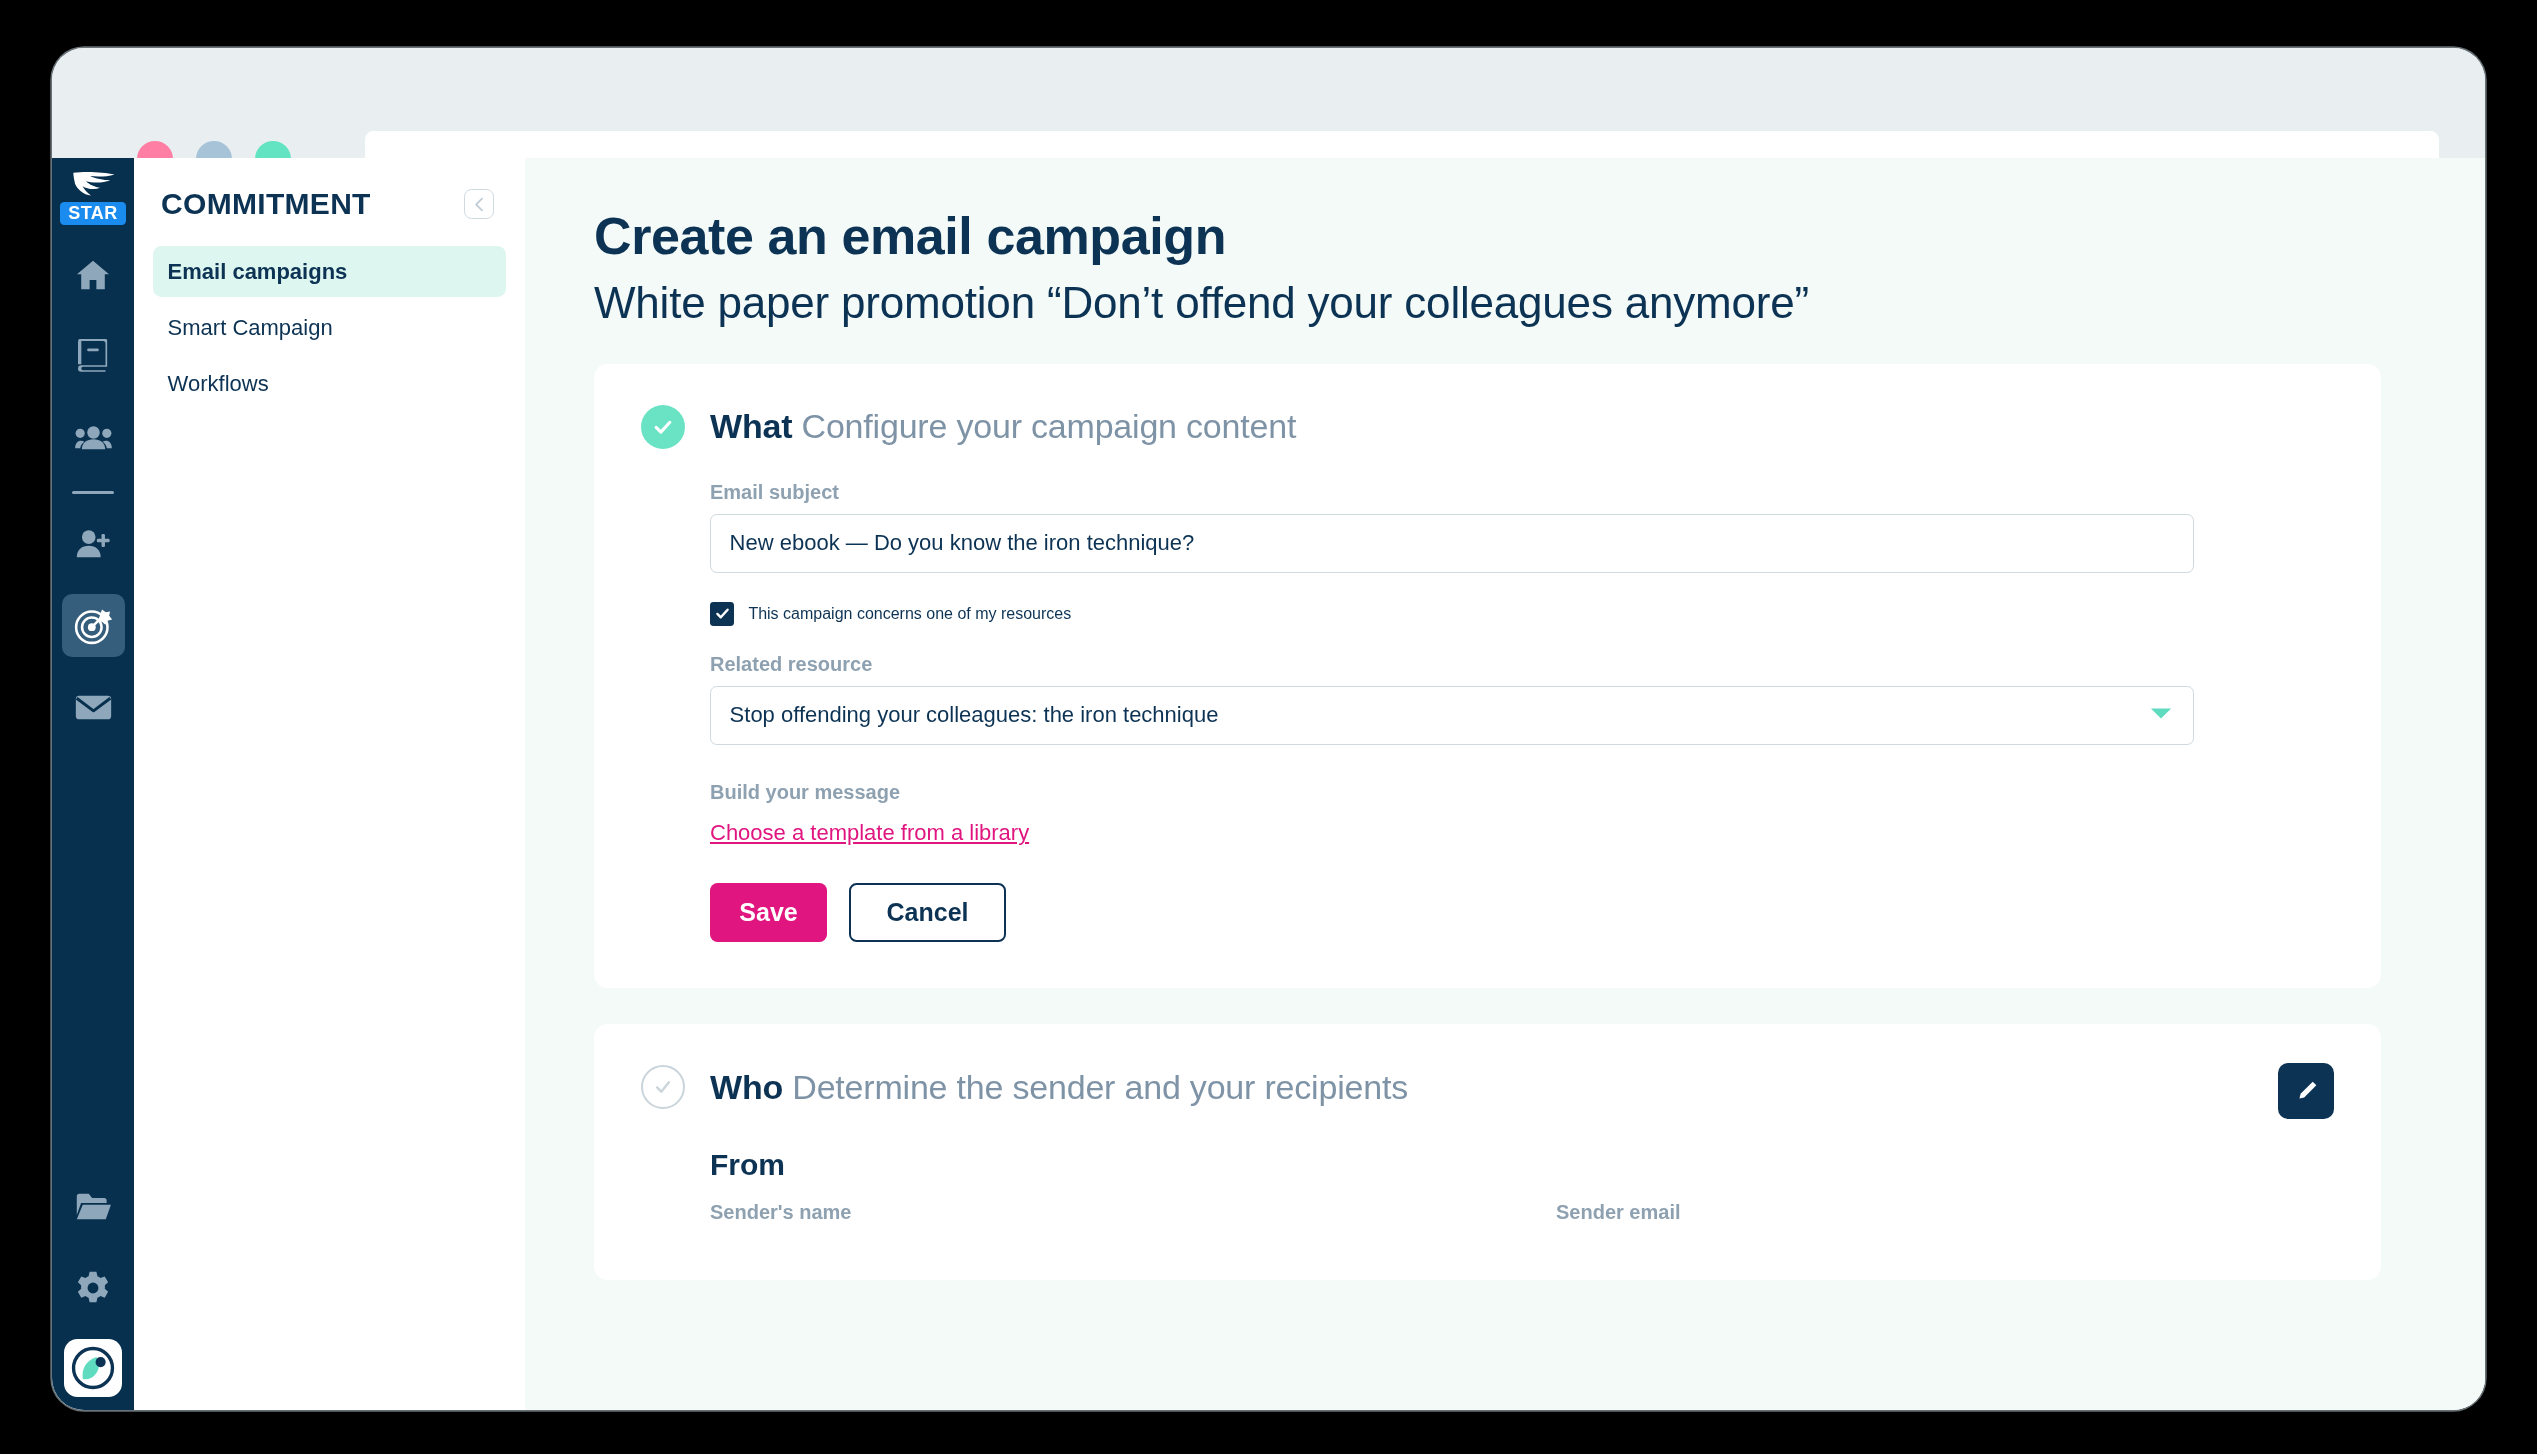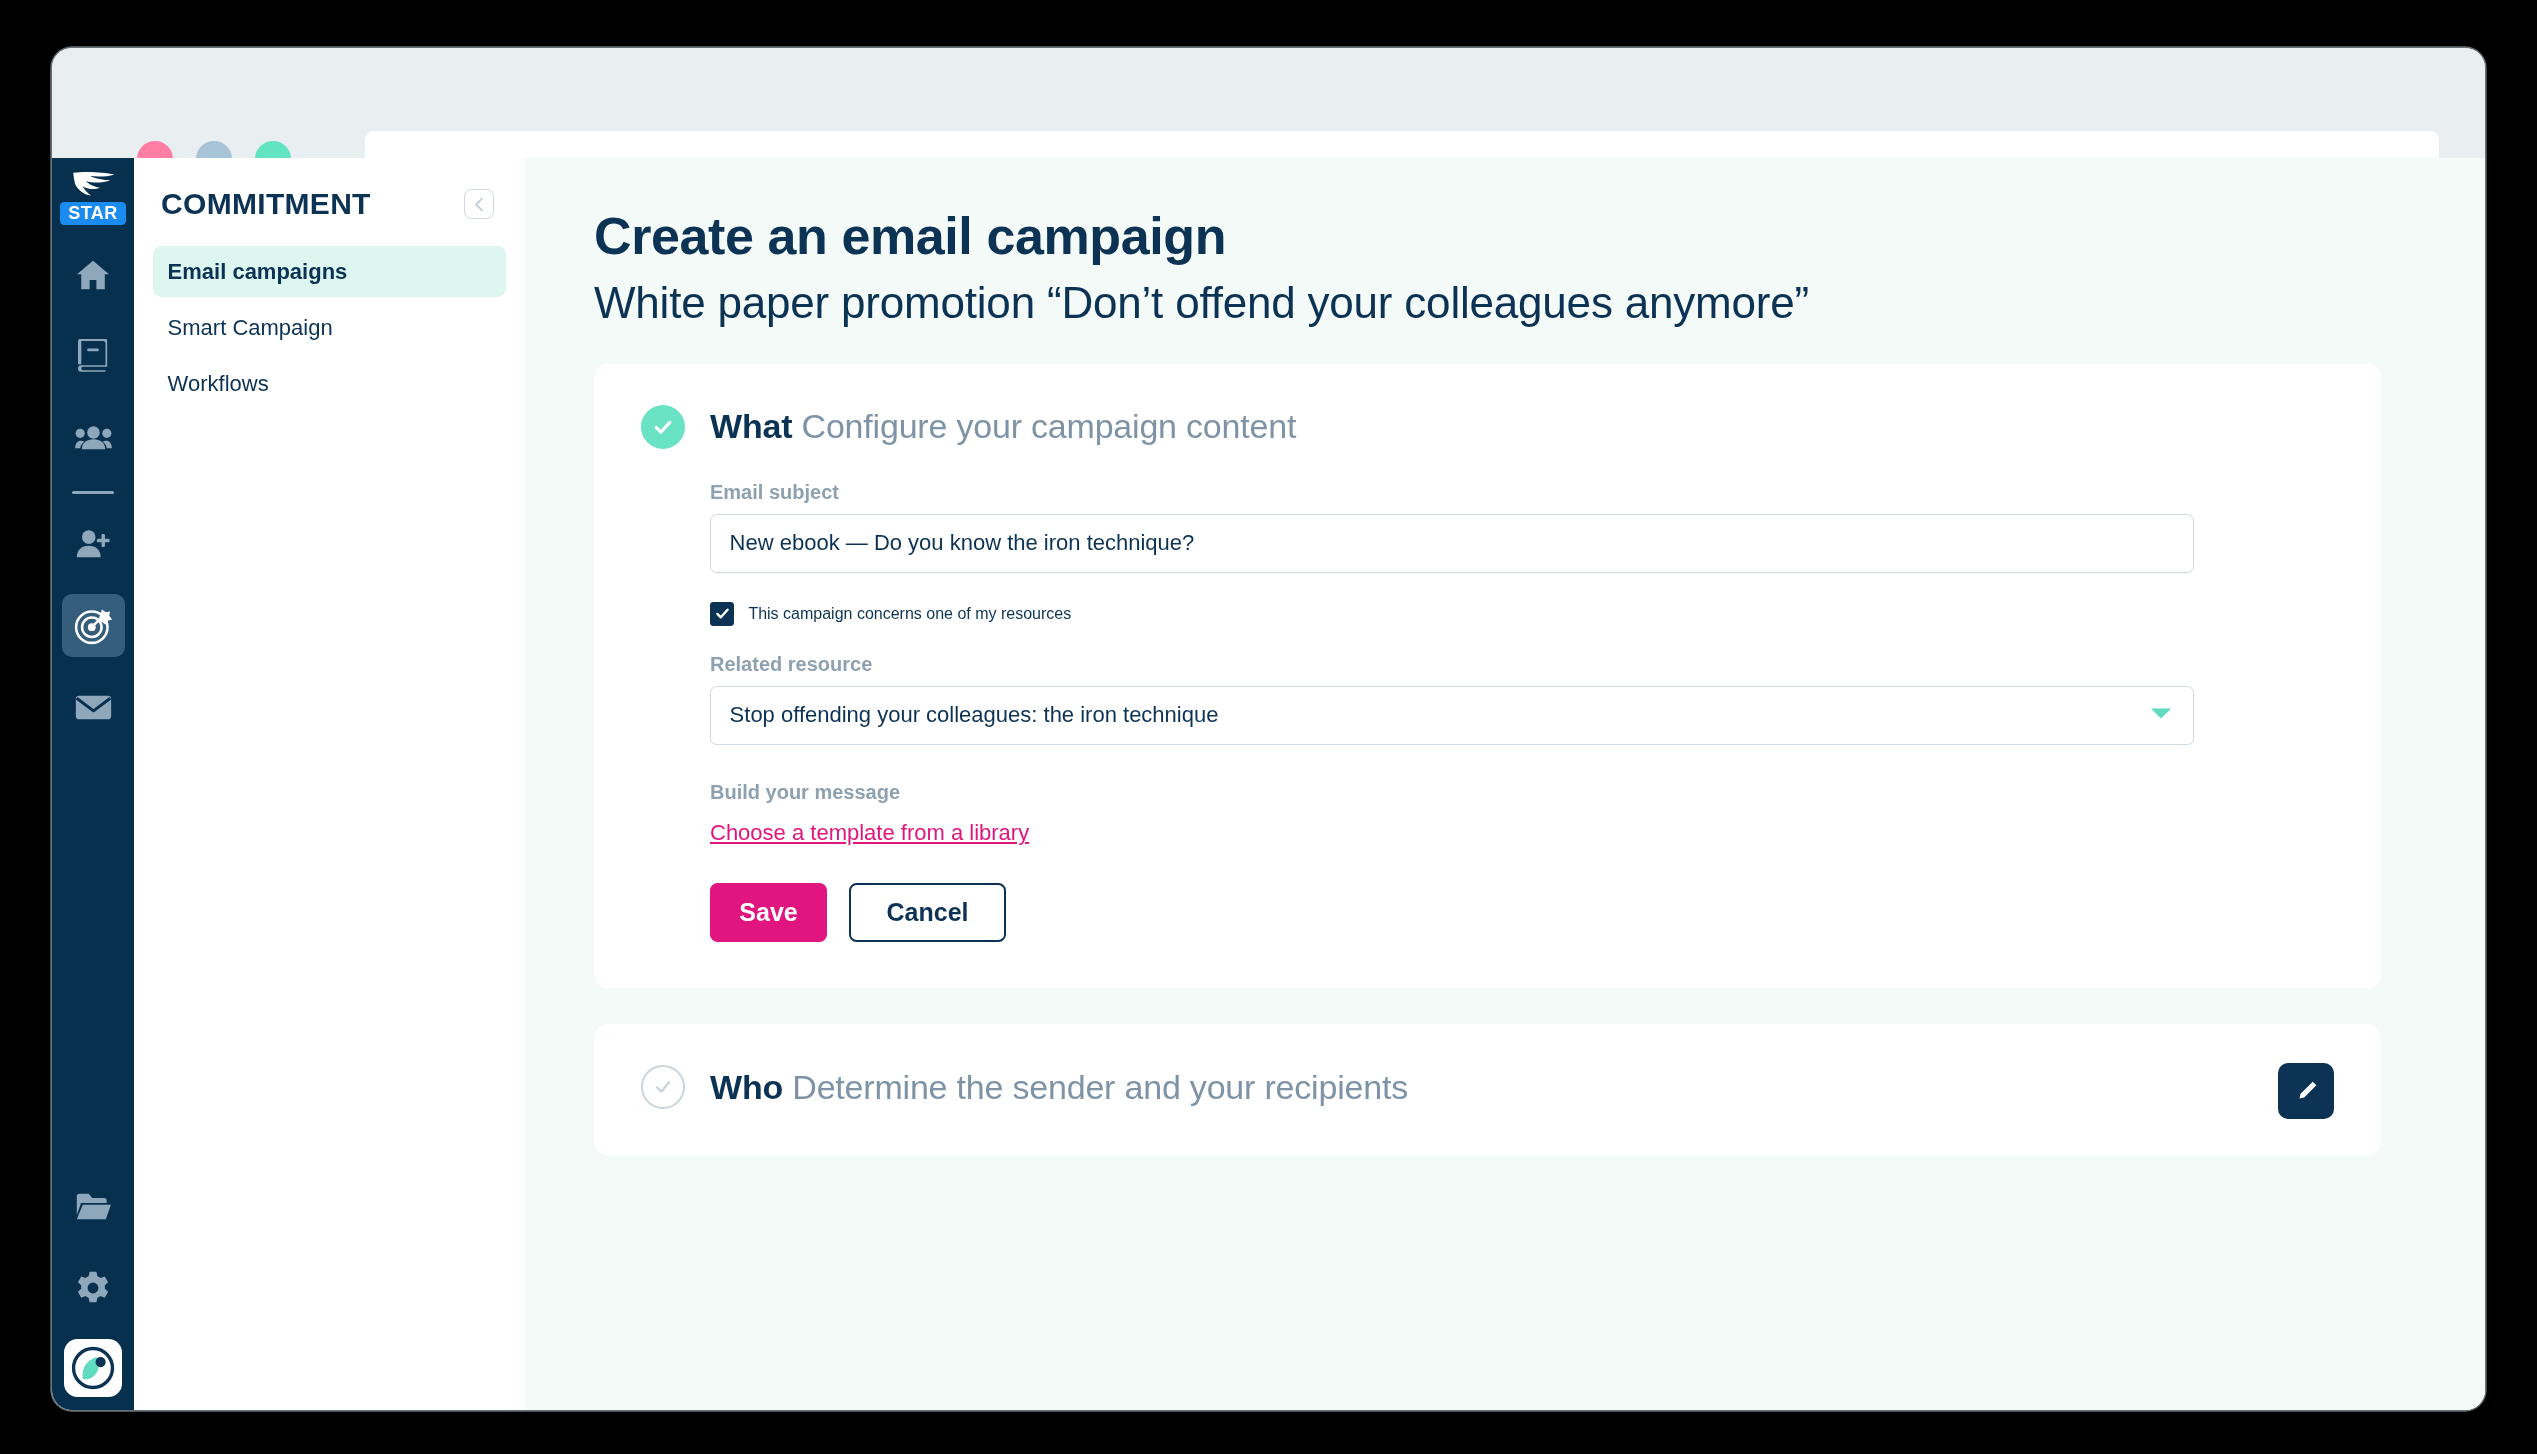--- a/index.html
+++ b/index.html
@@ -13,21 +13,21 @@
   }
 
   
   #window-frame {
     position: absolute;
     left: 52px;
     top: 48px;
     width: 2433px;
     height: 1362px;
     background: #e9eef1;
-    border-radius: 20px;
+    border-radius: 32px;
     overflow: hidden;
     box-shadow: 0 0 0 1.7px rgba(190,205,214,0.55);
   }
 
   #browser-chrome {
     position: absolute;
     left: 0; top: 0;
     width: 100%;
     height: 110px;
     background: #e9eef1;
@@ -555,18 +555,29 @@
             <svg width="22" height="22" viewBox="0 0 26 26">
               <path d="M6 13.5 L11 18.5 L20 7.5" fill="none" stroke="#c9d4db" stroke-width="2.8" stroke-linecap="round" stroke-linejoin="round"></path>
             </svg>
           </div>
           <div class="card-title">
             <b>Who</b>
             <span>Determine the sender and your recipients</span>
           </div>
         </div>
 
+        <div class="card-inner">
+          <div class="from-title">From</div>
+          <div class="from-grid">
+            <div class="from-col">
+              <div class="field-label">Sender's name</div>
+            </div>
+            <div class="from-col second">
+              <div class="field-label">Sender email</div>
+            </div>
+          </div>
+        </div>
       </div>
 
     </div>
   </div>
 </div>
 
 
 </body></html>

